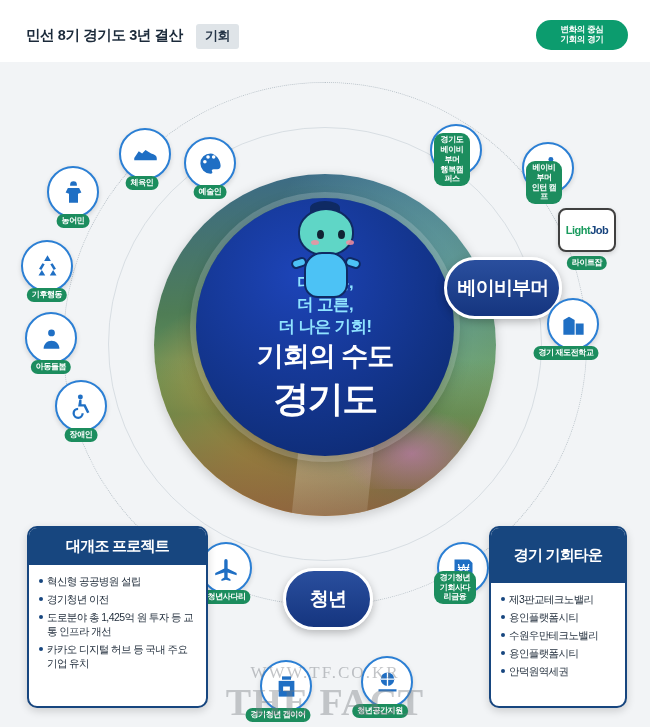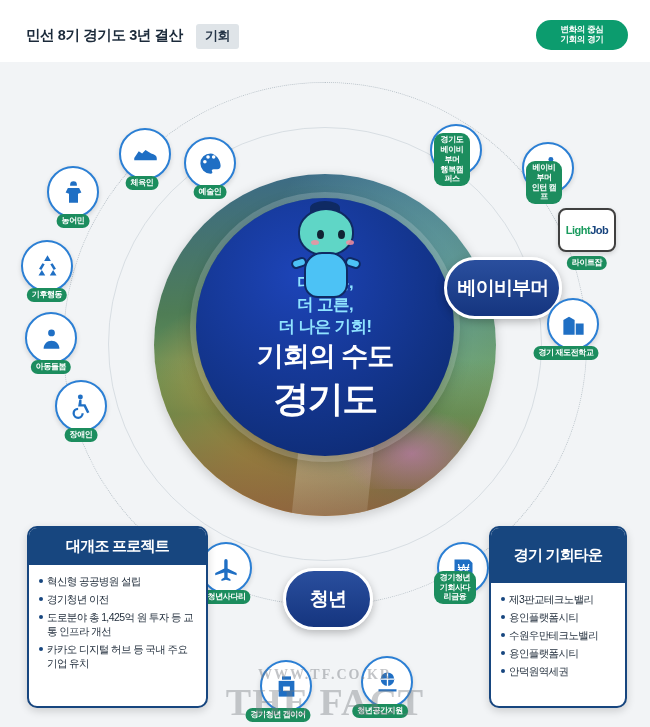--- a/index.html
+++ b/index.html
@@ -196,21 +196,21 @@
     width: 4px; height: 4px; border-radius: 50%; background: #17467f;
   }
 
   
   .watermark {
     position: absolute; left: 0; bottom: 6px; width: 650px;
     text-align: center; pointer-events: none;
   }
   .wm-small {
     font-family: "Liberation Serif", serif;
-    font-size: 14px; color: rgba(120,125,130,.45); letter-spacing: 2px; font-weight: bold;
+    font-size: 17px; color: rgba(120,125,130,.45); letter-spacing: 2px;
   }
   .wm-big {
     font-family: "Liberation Serif", serif;
     font-size: 38px; color: rgba(120,125,130,.40); letter-spacing: 1px; line-height: 1;
     font-weight: bold;
   }
 </style>
 </head>
 <body>
 

